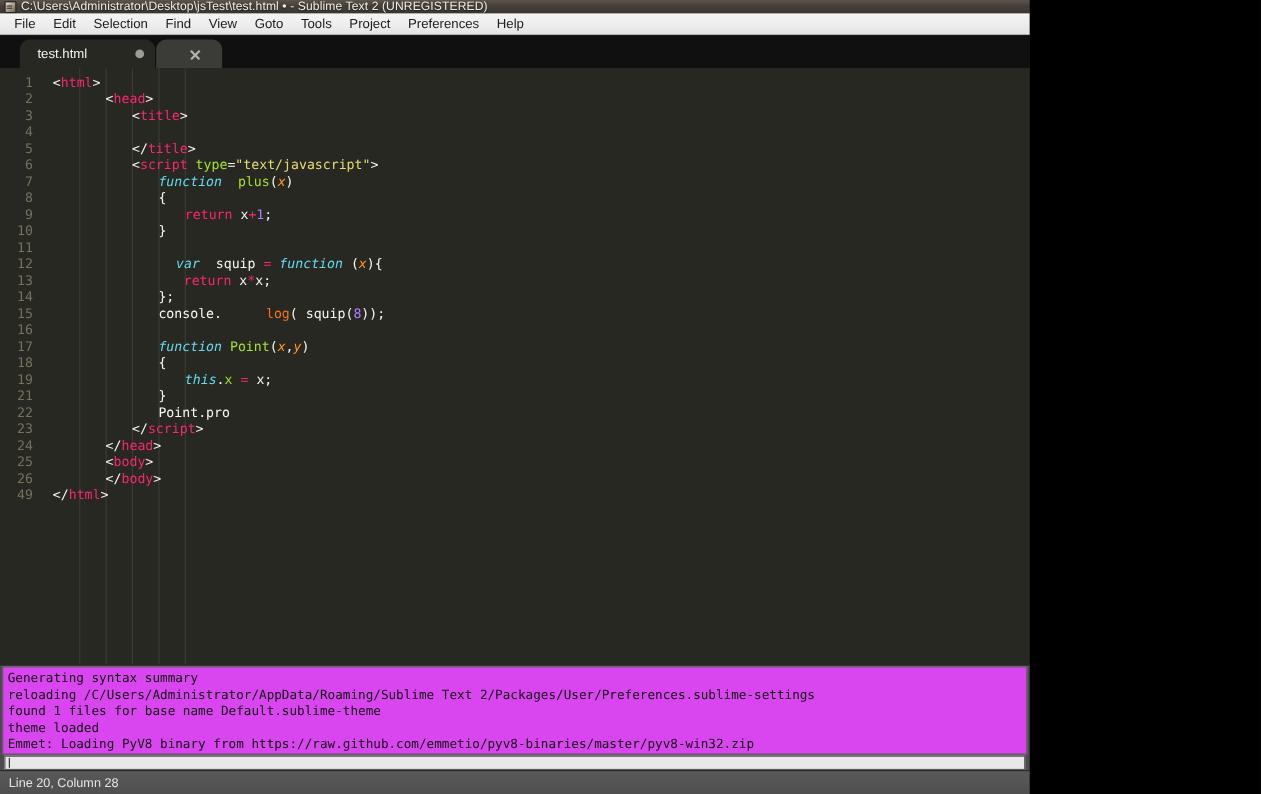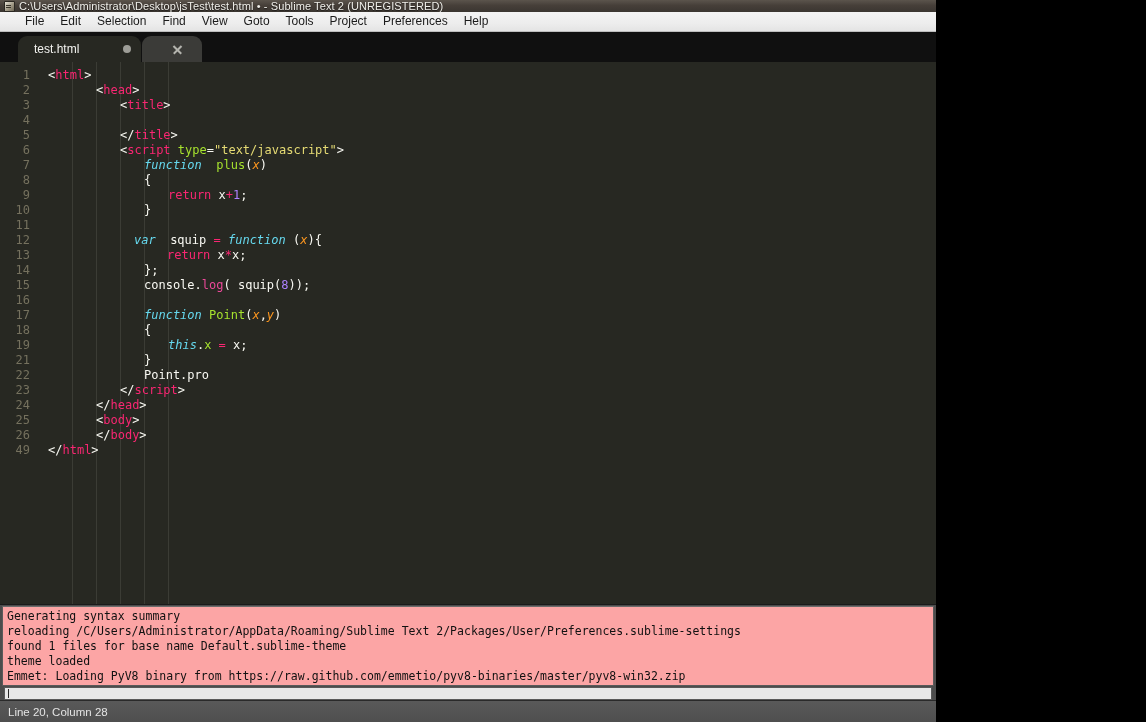--- a/index.html
+++ b/index.html
@@ -63,21 +63,21 @@
   }
 
   
   .menubar {
     height: 20px;
     flex: 0 0 20px;
     background: linear-gradient(to bottom, #f4f4f4 0%, #ededed 60%, #e4e4e4 100%);
     border-bottom: 1px solid #bdbdbd;
     display: flex;
     align-items: center;
-    padding-left: 17px;
+    padding-left: 5px;
     box-sizing: border-box;
   }
   .menu-item {
     font-size: 12px;
     line-height: 19px;
     color: #1b1b1b;
     padding: 0 8px;
     white-space: nowrap;
     cursor: default;
     font-family: "Liberation Sans", sans-serif;
@@ -209,33 +209,33 @@
   .t-punct   { color: #f8f8f2; }
   .t-tag     { color: #f92672; }
   .t-attr    { color: #a6e22e; }
   .t-string  { color: #e6db74; }
   .t-kw      { color: #66d9ef; font-style: italic; }
   .t-fn      { color: #a6e22e; }
   .t-param   { color: #fd971f; font-style: italic; }
   .t-num     { color: #ae81ff; }
   .t-op      { color: #f92672; }
   .t-plain   { color: #f8f8f2; }
-  .t-prop    { color: #ec4899; }
+  .t-prop    { color: #f97316; margin-left: 40px; }
 
   
   .console-panel {
     flex: 0 0 96px;
     background: #4c4c4c;
     padding: 1px 2px 0 2px;
     box-sizing: border-box;
     border-top: 1px solid #1a1a1a;
   }
   .console-out {
     height: 80px;
-    background: #fca5a5;
+    background: #d946ef;
     border: 1px solid #5a5a5a;
     border-top-color: #6b6b6b;
     box-sizing: border-box;
     padding: 2px 4px;
     overflow: hidden;
   }
   .console-line {
     font-family: "DejaVu Sans Mono", "Liberation Mono", monospace;
     font-size: 11.5px;
     line-height: 15px;
@@ -327,21 +327,21 @@
         <div class="code-line"><span class="lineno">2</span><span class="linetext" style="left: 96px;"><span class="t-punct">&lt;</span><span class="t-tag">head</span><span class="t-punct">&gt;</span></span></div>
         <div class="code-line"><span class="lineno">3</span><span class="linetext" style="left: 120px;"><span class="t-punct">&lt;</span><span class="t-tag">title</span><span class="t-punct">&gt;</span></span></div>
         <div class="code-line"><span class="lineno">4</span><span class="linetext" style="left: 48px;"></span></div>
         <div class="code-line"><span class="lineno">5</span><span class="linetext" style="left: 120px;"><span class="t-punct">&lt;/</span><span class="t-tag">title</span><span class="t-punct">&gt;</span></span></div>
         <div class="code-line"><span class="lineno">6</span><span class="linetext" style="left: 120px;"><span class="t-punct">&lt;</span><span class="t-tag">script</span><span class="t-plain"> </span><span class="t-attr">type</span><span class="t-punct">=</span><span class="t-string">"text/javascript"</span><span class="t-punct">&gt;</span></span></div>
         <div class="code-line"><span class="lineno">7</span><span class="linetext" style="left: 144px;"><span class="t-kw">function</span><span class="t-plain">  </span><span class="t-fn">plus</span><span class="t-punct">(</span><span class="t-param">x</span><span class="t-punct">)</span></span></div>
         <div class="code-line"><span class="lineno">8</span><span class="linetext" style="left: 144px;"><span class="t-punct">{</span></span></div>
         <div class="code-line"><span class="lineno">9</span><span class="linetext" style="left: 168px;"><span class="t-op">return</span><span class="t-plain"> x</span><span class="t-op">+</span><span class="t-num">1</span><span class="t-plain">;</span></span></div>
         <div class="code-line"><span class="lineno">10</span><span class="linetext" style="left: 144px;"><span class="t-punct">}</span></span></div>
         <div class="code-line"><span class="lineno">11</span><span class="linetext" style="left: 48px;"></span></div>
-        <div class="code-line"><span class="lineno">12</span><span class="linetext" style="left: 134px;"><span class="t-kw">var</span><span class="t-plain">  squip </span><span class="t-op">=</span><span class="t-plain"> </span><span class="t-kw">function</span><span class="t-plain"> </span><span class="t-punct">(</span><span class="t-param">x</span><span class="t-punct">){</span></span></div>
+        <div class="code-line"><span class="lineno">12</span><span class="linetext" style="left: 160px;"><span class="t-kw">var</span><span class="t-plain">  squip </span><span class="t-op">=</span><span class="t-plain"> </span><span class="t-kw">function</span><span class="t-plain"> </span><span class="t-punct">(</span><span class="t-param">x</span><span class="t-punct">){</span></span></div>
         <div class="code-line"><span class="lineno">13</span><span class="linetext" style="left: 167px;"><span class="t-op">return</span><span class="t-plain"> x</span><span class="t-op">*</span><span class="t-plain">x;</span></span></div>
         <div class="code-line"><span class="lineno">14</span><span class="linetext" style="left: 144px;"><span class="t-punct">};</span></span></div>
         <div class="code-line"><span class="lineno">15</span><span class="linetext" style="left: 144px;"><span class="t-plain">console.</span><span class="t-prop">log</span><span class="t-plain">( squip(</span><span class="t-num">8</span><span class="t-plain">));</span></span></div>
         <div class="code-line"><span class="lineno">16</span><span class="linetext" style="left: 48px;"></span></div>
         <div class="code-line"><span class="lineno">17</span><span class="linetext" style="left: 144px;"><span class="t-kw">function</span><span class="t-plain"> </span><span class="t-fn">Point</span><span class="t-punct">(</span><span class="t-param">x</span><span class="t-punct">,</span><span class="t-param">y</span><span class="t-punct">)</span></span></div>
         <div class="code-line"><span class="lineno">18</span><span class="linetext" style="left: 144px;"><span class="t-punct">{</span></span></div>
         <div class="code-line"><span class="lineno">19</span><span class="linetext" style="left: 168px;"><span class="t-kw">this</span><span class="t-plain">.</span><span class="t-fn">x</span><span class="t-plain"> </span><span class="t-op">=</span><span class="t-plain"> x;</span></span></div>
         <div class="code-line"><span class="lineno">21</span><span class="linetext" style="left: 144px;"><span class="t-punct">}</span></span></div>
         <div class="code-line"><span class="lineno">22</span><span class="linetext" style="left: 144px;"><span class="t-plain">Point.pro</span></span></div>
         <div class="code-line"><span class="lineno">23</span><span class="linetext" style="left: 120px;"><span class="t-punct">&lt;/</span><span class="t-tag">script</span><span class="t-punct">&gt;</span></span></div>

